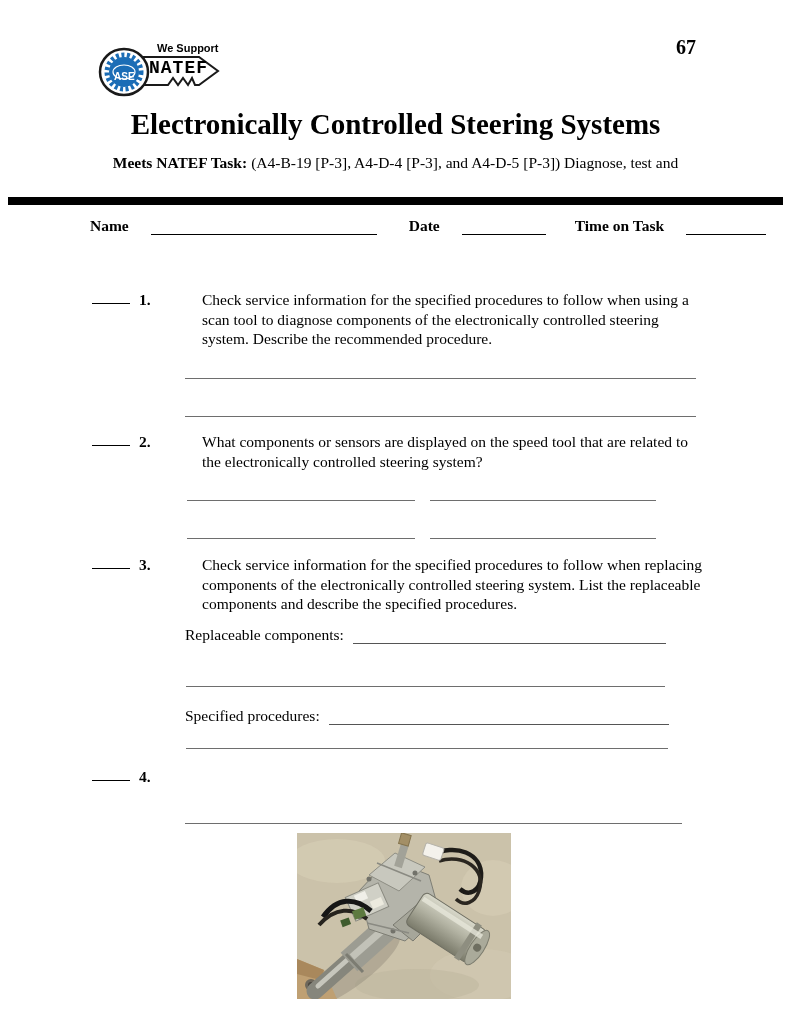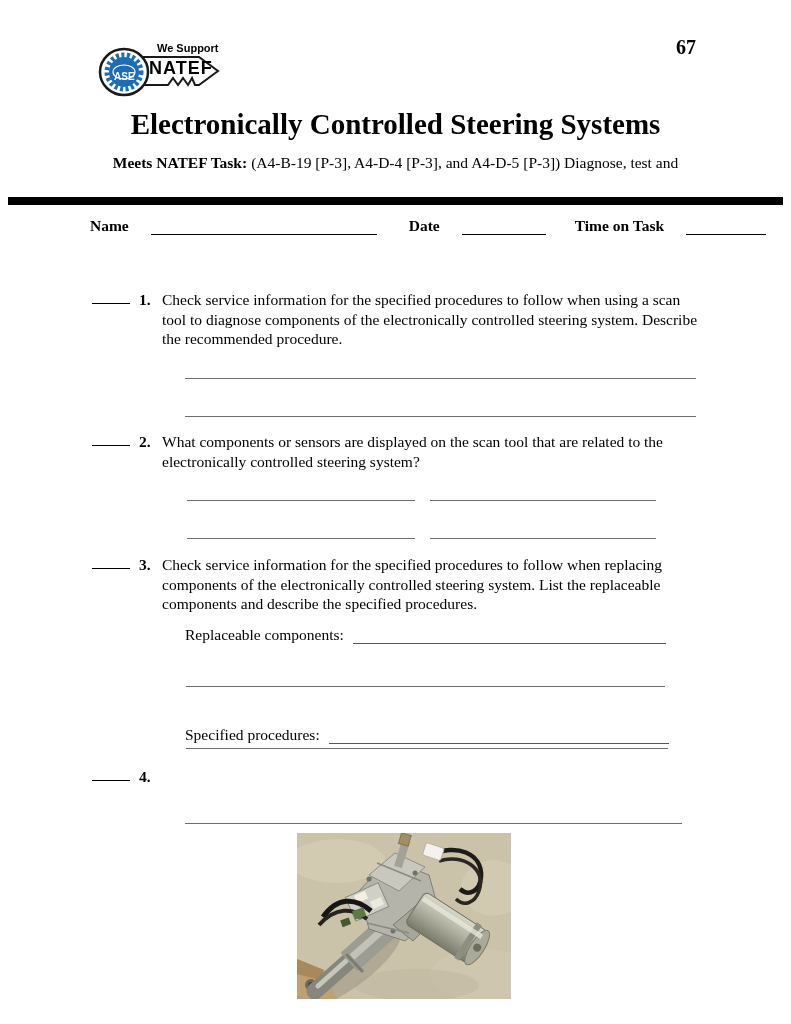--- a/index.html
+++ b/index.html
@@ -11,21 +11,21 @@
 
   
   .logo { position:absolute; left:97px; top:42px; width:126px; height:56px; }
   .logo svg { position:absolute; left:0; top:0; }
   .logo-we {
     position:absolute; left:44px; top:0px;
     font-family:"Liberation Sans",sans-serif; font-size:11px; font-weight:bold; white-space:nowrap;margin-left:16px;
   }
   .logo-natef {
     position:absolute; left:52px; top:16px;
-    font-family:Liberation Sans, sans-serif; font-size:18px; font-weight:bold; letter-spacing:1px;
+    font-family:Liberation Mono, monospace; font-size:18px; font-weight:bold; letter-spacing:1px;
   }
   .logo-ase {
     position:absolute; left:17px; top:29px; color:#ffffff;
     font-family:"Liberation Sans",sans-serif; font-size:10px; font-weight:bold; 
   }
 
   .page-number { position:absolute; left:676px; top:36px; font-size:20px; font-weight:bold; }
 
   
   .title {
@@ -55,39 +55,39 @@
   .eval-num { margin-left:23px; }
 
   
   .question {
     position:absolute; left:92px; width:616px; display:flex; align-items:flex-start;
     font-size:15.5px; line-height:19.5px;
   }
   .q1 { top:290px; } .q2 { top:432px; } .q3 { top:555px; } .q4 { top:767px; }
   .score-blank { width:38px; border-bottom:1.6px solid #000; height:13px; flex:none; margin-right:9px; }
   .q-num { font-weight:bold; flex:none; width:18px; margin-right:5px; }
-  .q-text { flex:1; max-width:546px; }
+  .q-text { flex:1; max-width:546px;margin-left:40px; }
 
   .ans-line { position:absolute; height:0; border-top:1.4px solid #6e6e6e; }
   .l-q1a { left:185px; top:378px; width:511px; }
   .l-q1b { left:185px; top:416px; width:511px; }
   .l-q2a { left:187px; top:500px; width:228px; }
   .l-q2b { left:430px; top:500px; width:226px; }
   .l-q2c { left:187px; top:538px; width:228px; }
   .l-q2d { left:430px; top:538px; width:226px; }
   .l-q3a { left:186px; top:686px; width:479px; }
   .l-q3b { left:186px; top:748px; width:482px; }
   .l-q4a { left:185px; top:823px; width:497px; }
 
   .q3-sub {
     position:absolute; left:185px; display:flex; align-items:flex-end;
     font-size:15.5px; white-space:nowrap;justify-content:space-between;
   }
   .q3-sub1 { top:626px; width:481px; }
-  .q3-sub2 { top:707px; width:484px;margin-top:19px; }
+  .q3-sub2 { top:707px; width:484px; }
   .sub-line { flex:1; border-bottom:1.4px solid #555555; height:16px; margin-left:9px; }
 
   
   .photo { position:absolute; left:297px; top:833px; width:214px; height:166px; }
   .photo svg { display:block; }
 </style>
 </head>
 <body>
 
 <div class="page">
@@ -129,21 +129,21 @@
     <span class="score-blank"></span>
     <span class="q-num">1.</span>
     <span class="q-text">Check service information for the specified procedures to follow when using a scan tool to diagnose components of the electronically controlled steering system.  Describe the recommended procedure.</span>
   </div>
   <div class="ans-line l-q1a"></div>
   <div class="ans-line l-q1b"></div>
 
   <div class="question q2">
     <span class="score-blank"></span>
     <span class="q-num">2.</span>
-    <span class="q-text">What components or sensors are displayed on the scan tool that are related to the electronically controlled steering system?</span>
+    <span class="q-text">What components or sensors are displayed on the speed tool that are related to the electronically controlled steering system?</span>
   </div>
   <div class="ans-line l-q2a"></div>
   <div class="ans-line l-q2b"></div>
   <div class="ans-line l-q2c"></div>
   <div class="ans-line l-q2d"></div>
 
   <div class="question q3">
     <span class="score-blank"></span>
     <span class="q-num">3.</span>
     <span class="q-text">Check service information for the specified procedures to follow when replacing components of the electronically controlled steering system.  List the replaceable components and describe the specified procedures.</span>

